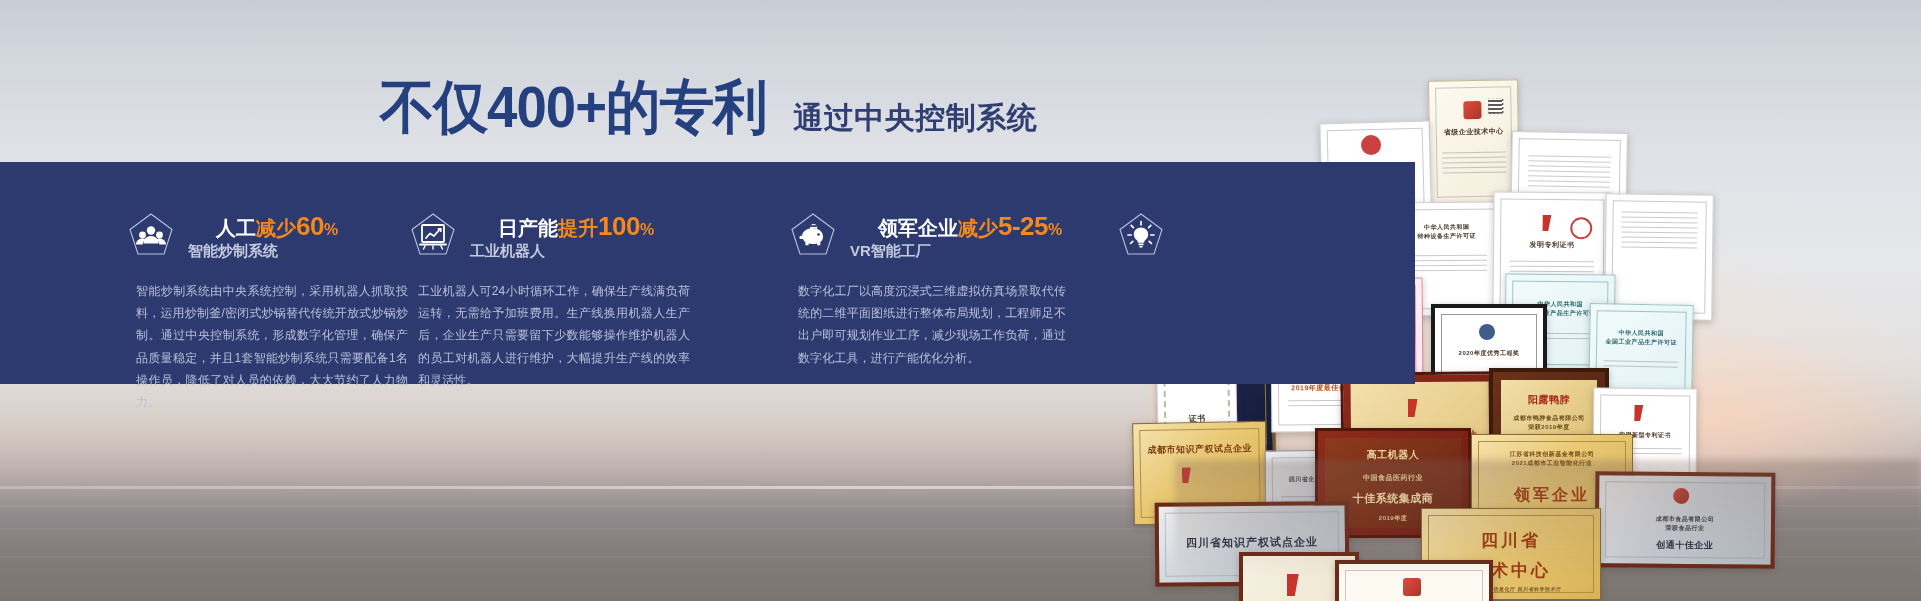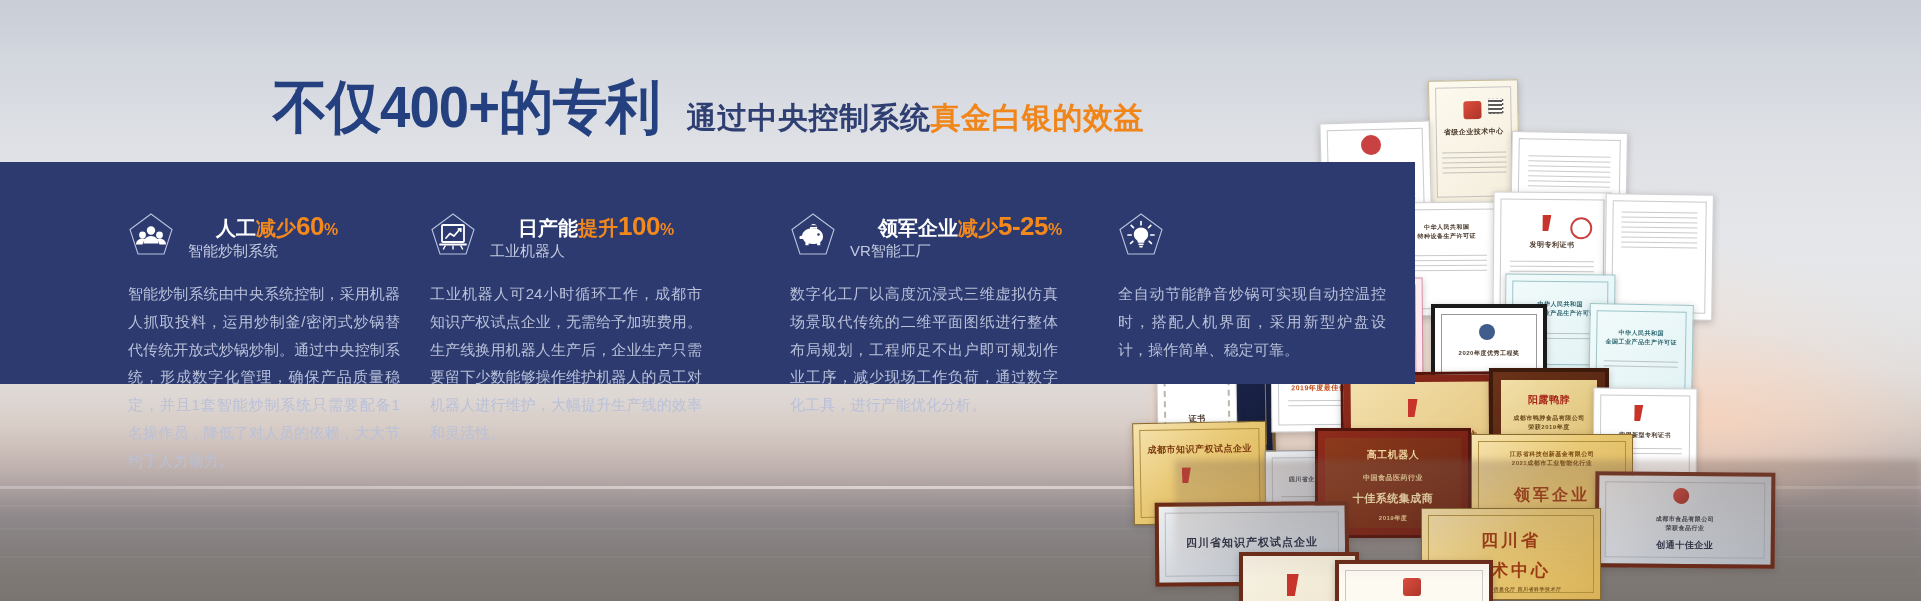--- a/index.html
+++ b/index.html
@@ -69,42 +69,42 @@
 
   
   .panel{
     position:absolute;left:0;top:162px;width:1415px;height:222px;
     background:#2c3a70;
   }
   .col{
     position:absolute;top:0;height:222px;
   }
   .col1{left:128px;width:300px;}
-  .col2{left:430px;width:300px;}
+  .col2{left:410px;width:300px;}
   .col3{left:790px;width:310px;}
   .col4{left:1118px;width:300px;}
 
   .col-head{display:flex;align-items:center;gap:14px;padding-top:50px;}
   .pent{
     width:46px;height:46px;flex:0 0 46px;position:relative;
   }
   .pent svg{display:block;}
   .ctext{display:flex;flex-direction:column;gap:4px;}
   .ctitle{
     font-size:20px;font-weight:700;color:#ffffff;line-height:1;white-space:nowrap;margin-left:28px;
   }
   .ctitle .num{color:#f3881c;font-size:26px;font-weight:900;letter-spacing:-.5px;}
   .ctitle .pct{color:#f3881c;font-size:16px;font-weight:900;}
   .ctitle .hl{color:#f3881c;}
   .csub{
-    font-size:15px;color:#c3c9dd;line-height:1;font-weight:400;white-space:nowrap;
+    font-size:15px;color:#c3c9dd;line-height:1;font-weight:700;white-space:nowrap;
   }
   .cbody{
-    margin-top:22px;font-size:15px;line-height:1.85;color:#b9c0d8;
-    text-align:justify;letter-spacing:.1px;
+    margin-top:22px;font-size:12px;line-height:1.85;color:#b9c0d8;
+    text-align:justify;letter-spacing:.1px;margin-left:8px;
   }
   .col1 .cbody{width:272px;}
   .col2 .cbody{width:272px;}
   .col3 .cbody{width:268px;}
   .col4 .cbody{width:268px;}
 
   
   .certs{position:absolute;left:1175px;top:52px;width:746px;height:470px;}
   .cert{
     position:absolute;background:#fff;border:1px solid rgba(120,120,120,.35);
@@ -376,21 +376,20 @@
       <div class="inner"></div>
       <div class="emblem" style="left:64px;top:14px;width:18px;height:18px;background:linear-gradient(135deg,#d93b2b,#a31f13)"></div>
 
     </div>
   </div>
   <div class="reflection"></div>
 
   <div class="headline">
     <span class="hl-big">不仅400+的专利</span>
     <span class="hl-small">通过中央控制系统</span>
-    <span class="hl-orange">真金白银的效益</span>
   </div>
 
   <div class="panel">
 
     <div class="col col1">
       <div class="col-head">
         <div class="pent">
           <svg viewBox="0 0 46 46" width="46" height="46">
             <polygon points="23,2 44,17.5 36,42 10,42 2,17.5" fill="none" stroke="#b9c2dc" stroke-width="1.1"></polygon>
             <circle cx="23" cy="18.5" r="4.2" fill="#fff"></circle>
@@ -421,21 +420,21 @@
             <line x1="15" y1="34" x2="13.5" y2="37" stroke="#fff" stroke-width="1.4" stroke-linecap="round"></line>
             <line x1="23" y1="34" x2="23" y2="37" stroke="#fff" stroke-width="1.4" stroke-linecap="round"></line>
             <line x1="31" y1="34" x2="32.5" y2="37" stroke="#fff" stroke-width="1.4" stroke-linecap="round"></line>
           </svg>
         </div>
         <div class="ctext">
           <div class="ctitle"><span>日产能</span><span class="hl">提升</span><span class="num">100</span><span class="pct">%</span></div>
           <div class="csub">工业机器人</div>
         </div>
       </div>
-      <div class="cbody">工业机器人可24小时循环工作，成都市知识产权试点企业，无需给予加班费用。生产线换用机器人生产后，企业生产只需要留下少数能够操作维护机器人的员工对机器人进行维护，大幅提升生产线的效率和灵活性。</div>
+      <div class="cbody">工业机器人可24小时循环工作，确保生产线满负荷运转，无需给予加班费用。生产线换用机器人生产后，企业生产只需要留下少数能够操作维护机器人的员工对机器人进行维护，大幅提升生产线的效率和灵活性。</div>
     </div>
 
     <div class="col col3">
       <div class="col-head">
         <div class="pent">
           <svg viewBox="0 0 46 46" width="46" height="46">
             <polygon points="23,2 44,17.5 36,42 10,42 2,17.5" fill="none" stroke="#b9c2dc" stroke-width="1.1"></polygon>
             <path d="M12 24.5c0-5 4.8-8.2 10.6-8.2 5.8 0 10.4 3.2 10.4 8.2 0 2.3-1 4.3-2.7 5.7v3.1h-3.2v-1.9c-1.4.4-2.9.6-4.5.6-1.4 0-2.8-.2-4-.5v1.8h-3.2v-3c-1.1-.9-1.9-2-2.4-3.2H11c-.9 0-1.6-.8-1.6-1.7s.7-1.7 1.6-1.7h1z" fill="#fff"></path>
             <circle cx="28.5" cy="22.5" r="1.3" fill="#2c3a70"></circle>
             <path d="M20 15.6c0-2 1.6-3.6 3.6-3.6s3.6 1.6 3.6 3.6c0 .5-.1 1-.3 1.4-1-.3-2.1-.4-3.3-.4-1.2 0-2.4.2-3.4.5-.1-.5-.2-1-.2-1.5z" fill="#fff"></path>
@@ -463,17 +462,16 @@
               <line x1="13.2" y1="13.4" x2="15.4" y2="15.6"></line>
               <line x1="32.8" y1="13.4" x2="30.6" y2="15.6"></line>
               <line x1="10" y1="23" x2="13.2" y2="23"></line>
               <line x1="36" y1="23" x2="32.8" y2="23"></line>
               <line x1="12.6" y1="31.4" x2="14.8" y2="29.4"></line>
               <line x1="33.4" y1="31.4" x2="31.2" y2="29.4"></line>
             </g>
           </svg>
         </div>
       </div>
-      <div class="cbody">全自动节能静音炒锅可实现自动控温控时，搭配人机界面，采用新型炉盘设计，操作简单、稳定可靠。</div>
     </div>
 
   </div>
 </div>
 
 </body></html>

